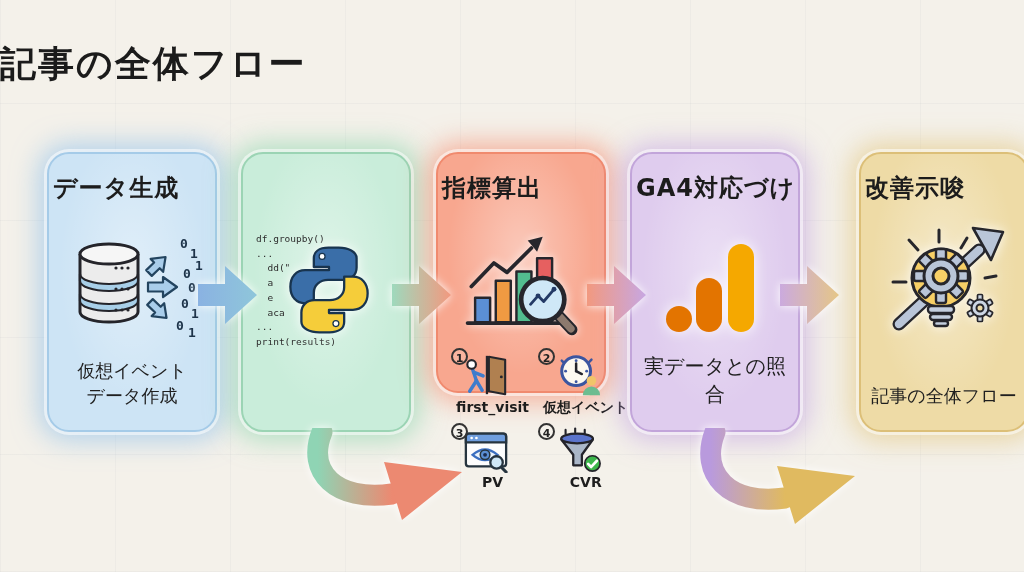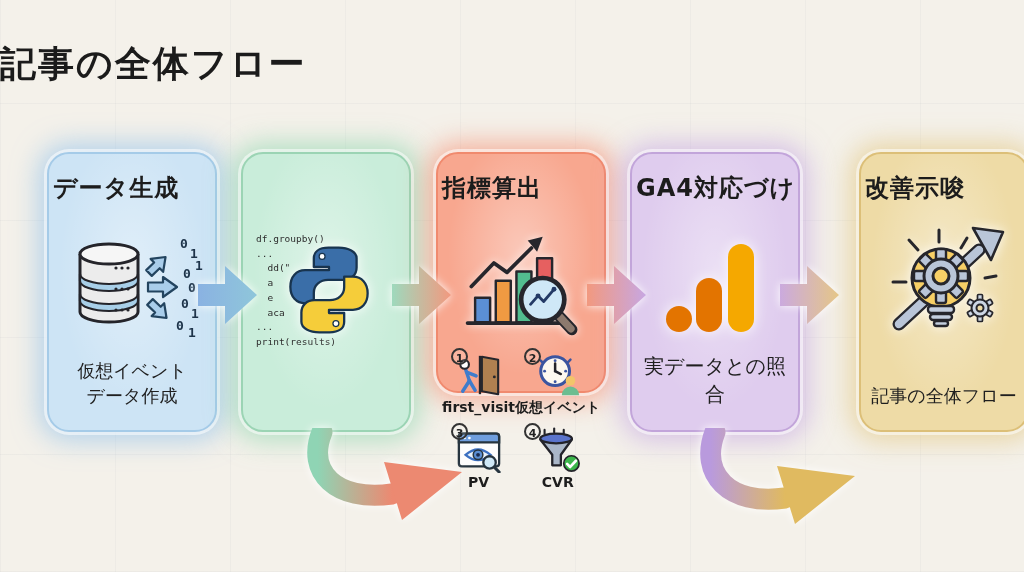--- a/index.html
+++ b/index.html
@@ -49,21 +49,21 @@
     filter:drop-shadow(0 0 5px rgba(255,255,255,.8));}
   .metrics{position:absolute;top:194px;left:4px;right:4px;
     display:grid;grid-template-columns:1fr 1fr;row-gap:6px;}
   .metric{position:relative;text-align:center;padding-top:4px;}
   .m-badge{
     position:absolute;top:0;left:9px;width:17px;height:17px;border-radius:50%;
     border:2px solid #333;color:#222;font-size:11px;font-weight:bold;
     line-height:17px;text-align:center;background:rgba(255,255,255,.15);
   }
   .m-icon{width:46px;height:46px;margin:0 auto;display:block;}
-  .m-label{font-size:14px;font-weight:800;color:#1d1d1d;margin-top:1px;white-space:nowrap;}
+  .m-label{font-size:14px;font-weight:800;color:#1d1d1d;margin-top:1px;white-space:nowrap;margin-left:14px;}
   
   .ga4-icon{position:absolute;top:84px;left:30px;width:110px;height:100px;
     filter:drop-shadow(0 0 7px rgba(255,255,255,.9));}
   
   .bulb-icon{position:absolute;top:66px;left:20px;width:130px;height:122px;
     filter:drop-shadow(0 0 6px rgba(255,255,255,.85));}
   
   .gap-arrow{position:absolute;top:263px;width:62px;height:64px;
     filter:drop-shadow(0 0 5px rgba(255,255,255,.95));}
   .curved-arrow{position:absolute;filter:drop-shadow(0 0 5px rgba(255,255,255,.9));}

